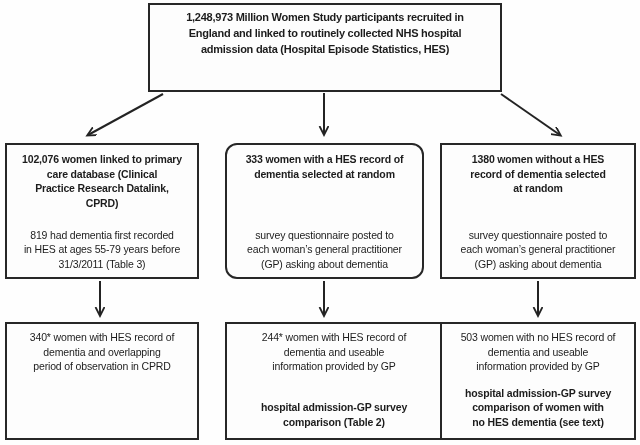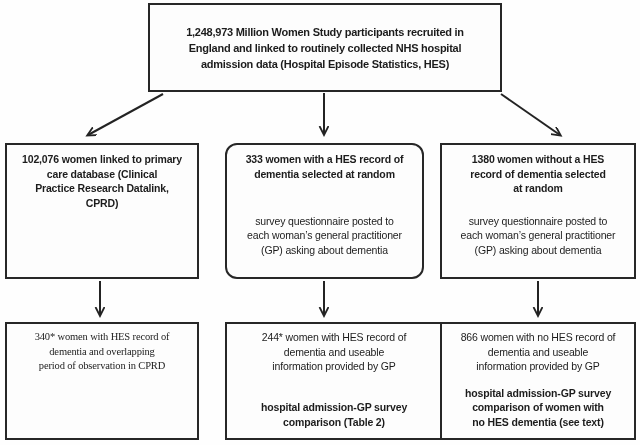--- a/index.html
+++ b/index.html
@@ -5,24 +5,24 @@
   html,body{margin:0;padding:0;background:#ffffff;}
   #canvas{
     position:relative;width:640px;height:445px;background:#fefefe;
     font-family:"Liberation Sans",sans-serif;color:#1c1c1c;overflow:hidden;
   }
   .box{
     position:absolute;box-sizing:border-box;border:2px solid #272727;background:#fdfdfd;
     display:flex;flex-direction:column;align-items:center;text-align:center;
   }
   .box p{margin:0;white-space:pre-line;}
-  .top-box{justify-content:center;padding:4px 8px;}
+  .top-box{justify-content:flex-start;padding:4px 8px;}
   .top-box p{font-weight:700;font-size:11px;line-height:16px;letter-spacing:-0.25px;}
   .cell{justify-content:space-between;}
-  .mid{padding:7px 4px 20px;align-items:center;}
+  .mid{padding:7px 4px 6px;align-items:center;}
   .bot{padding:6px 4px 9px;}
   .cell p{font-size:10.5px;line-height:14.5px;letter-spacing:-0.15px;}
   .cell p.hd,.cell p.em{font-weight:700;}
   #arrows{position:absolute;left:0;top:0;width:640px;height:445px;pointer-events:none;}
   #arrows line{stroke:#232323;stroke-width:2;}
 </style>
 </head>
 <body>
 
 <div id="canvas">
@@ -45,55 +45,58 @@
     <p>1,248,973 Million Women Study participants recruited in
 England and linked to routinely collected NHS hospital
 admission data (Hospital Episode Statistics, HES)</p>
   </div>
 
   <div class="box cell mid" style="left:5px;top:143px;width:194px;height:136px;">
     <p class="hd">102,076 women linked to primary
 care database (Clinical
 Practice Research Datalink,
 CPRD)</p>
+    <p>819 had dementia first recorded
+in HES at ages 55-79 years before
+31/3/2011 (Table 3)</p>
   </div>
 
   <div class="box cell mid" style="left:225px;top:143px;width:199px;height:136px;border-radius:12px;">
     <p class="hd">333 women with a HES record of
 dementia selected at random</p>
     <p>survey questionnaire posted to
 each woman’s general practitioner
 (GP) asking about dementia</p>
   </div>
 
   <div class="box cell mid" style="left:440px;top:143px;width:196px;height:136px;">
     <p class="hd">1380 women without a HES
 record of dementia selected
 at random</p>
     <p>survey questionnaire posted to
 each woman’s general practitioner
 (GP) asking about dementia</p>
   </div>
 
-  <div class="box cell bot" style="left:5px;top:322px;width:194px;height:118px;font-family:Liberation Serif, serif;">
+  <div class="box cell bot" style="left:5px;top:322px;width:194px;height:118px;">
     <p>340* women with HES record of
 dementia and overlapping
 period of observation in CPRD</p>
   </div>
 
   <div class="box cell bot" style="left:225px;top:322px;width:218px;height:118px;">
     <p>244* women with HES record of
 dementia and useable
 information provided by GP</p>
     <p class="em">hospital admission-GP survey
 comparison (Table 2)</p>
   </div>
 
   <div class="box cell bot" style="left:440px;top:322px;width:196px;height:118px;">
-    <p>866 women with no HES record of
+    <p>503 women with no HES record of
 dementia and useable
 information provided by GP</p>
     <p class="em">hospital admission-GP survey
 comparison of women with
 no HES dementia (see text)</p>
   </div>
 
 </div>
 
 </body></html>

